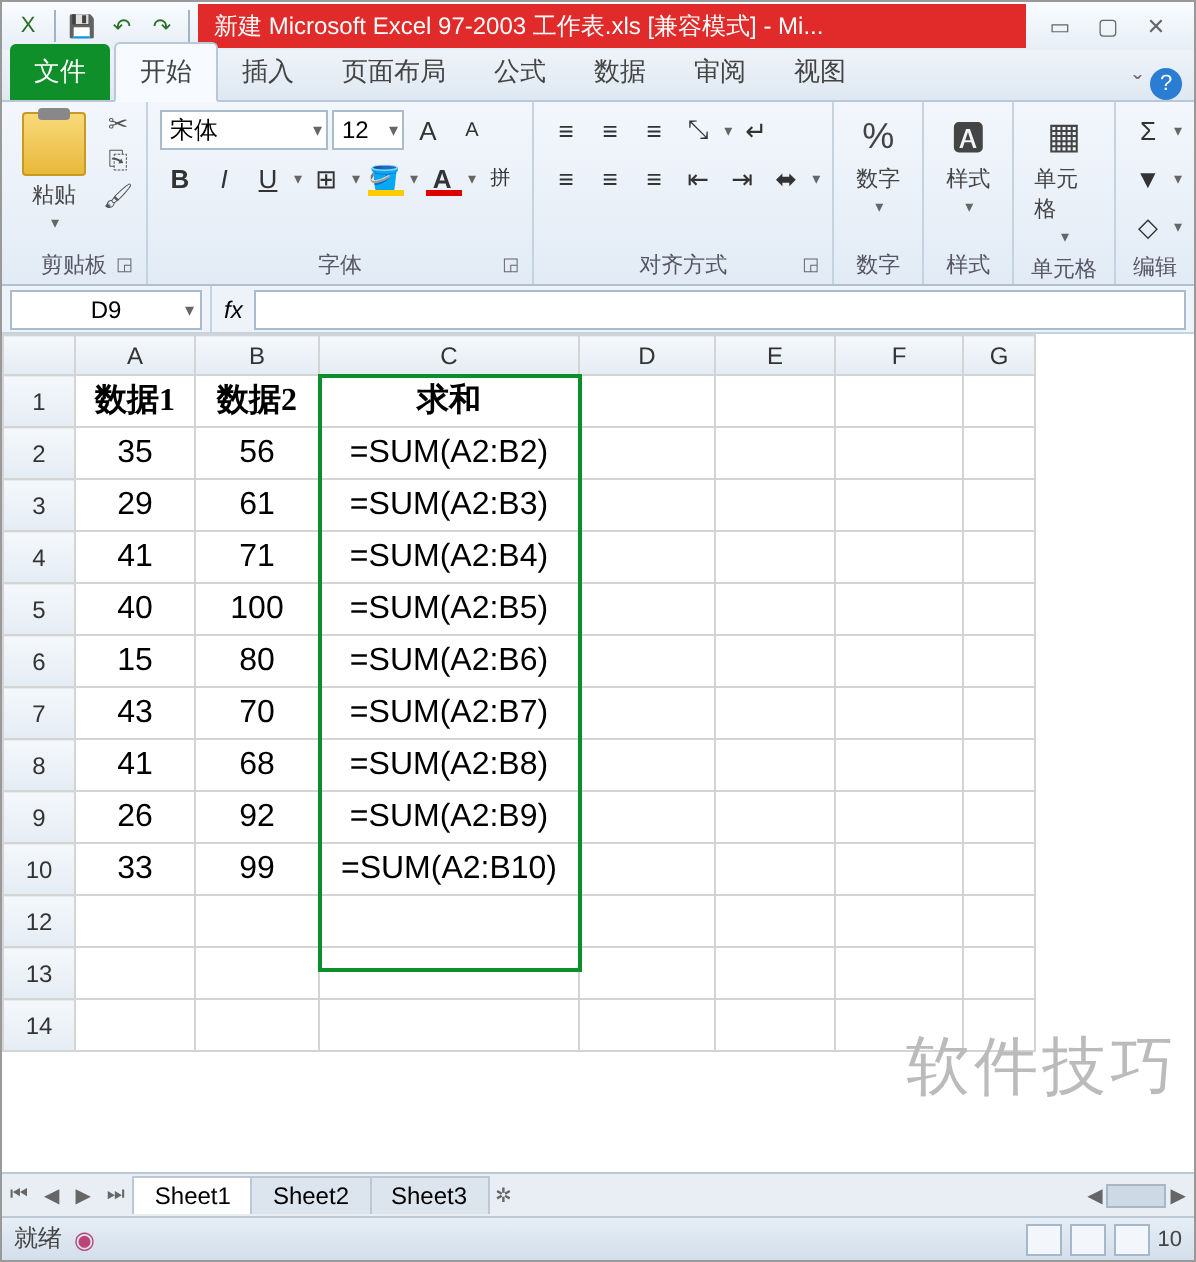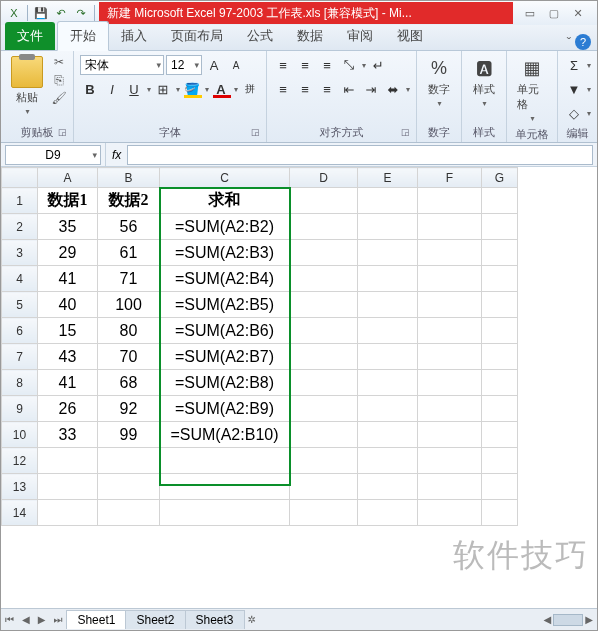--- a/index.html
+++ b/index.html
@@ -401,13 +401,23 @@
     <div class="sh-tab inactive">Sheet2</div>
     <div class="sh-tab inactive">Sheet3</div>
     <span class="nav-arr">✲</span>
     <div class="sheets-right">
       <span>◀</span>
       <span style="width:30px;height:12px;background:#cdd9e5;border:1px solid #a6b8c8"></span>
       <span>▶</span>
     </div>
   </div>
 
+  <div class="status">
+    <span>就绪</span>
+    <span style="margin-left:6px;color:#b47">◉</span>
+    <div class="status-right">
+      <span class="view-btn"></span>
+      <span class="view-btn"></span>
+      <span class="view-btn"></span>
+      <span class="zoom">10</span>
+    </div>
+  </div>
 </div>
 
 </body></html>

